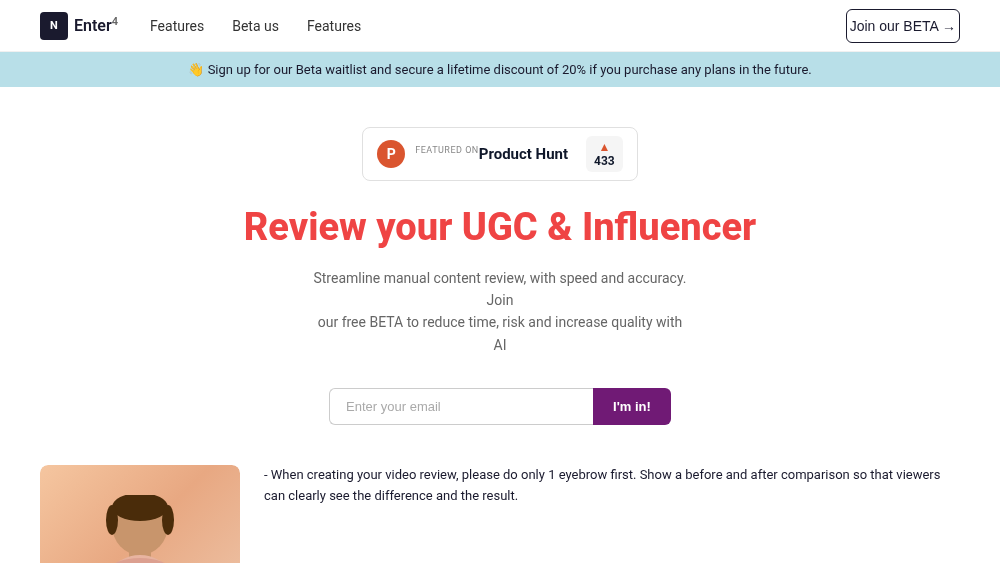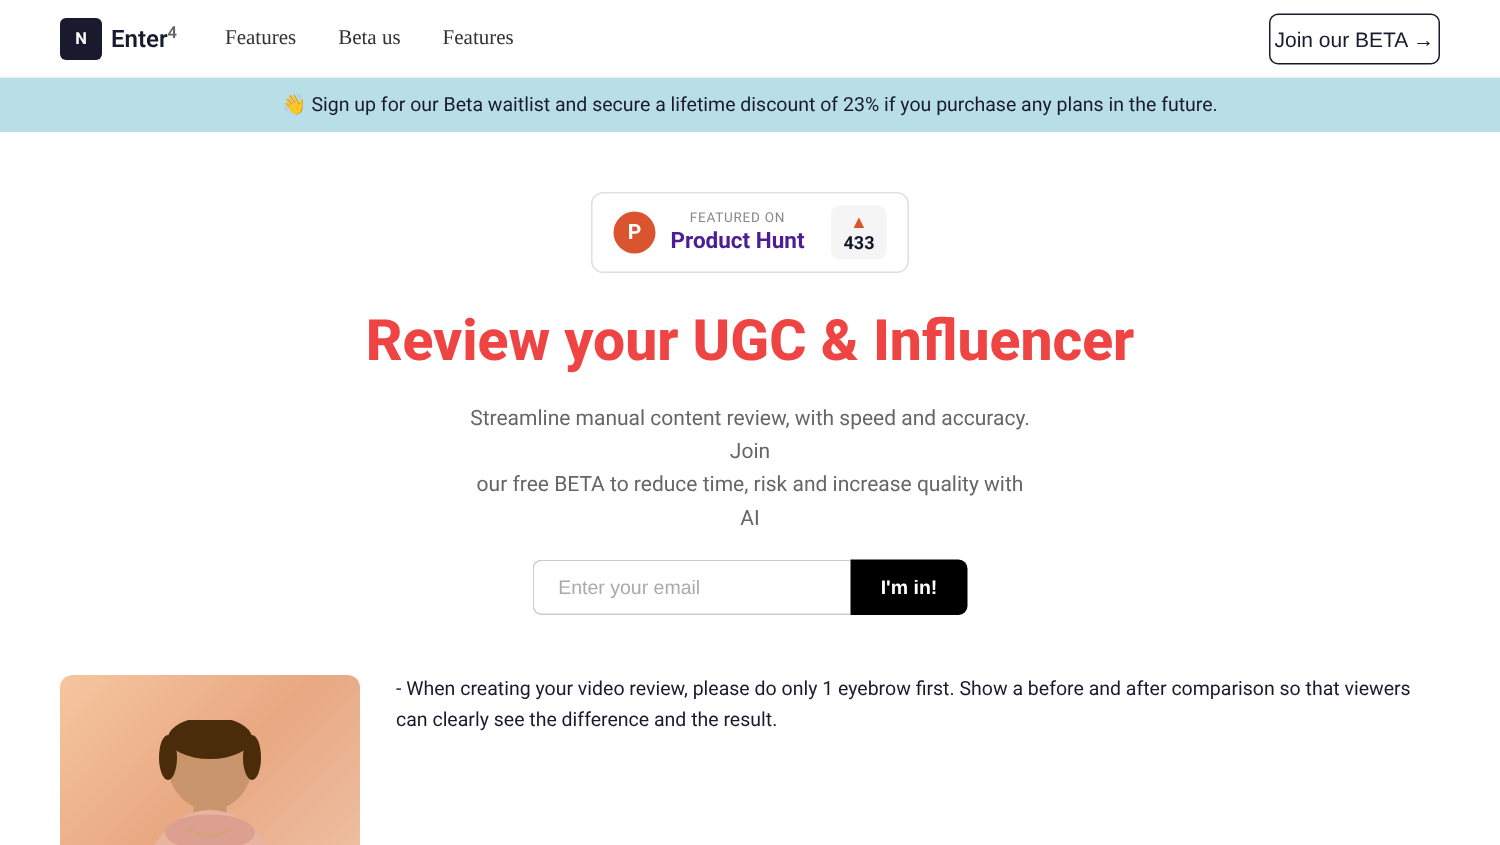--- a/index.html
+++ b/index.html
@@ -69,21 +69,20 @@
     .nav-links {
       display: flex;
       gap: 28px;
     }
 
     .nav-link {
       font-size: 14px;
       color: #333;
       text-decoration: none;
       cursor: pointer;
-      font-family: Liberation Serif, serif;
     }
 
     .beta-button {
       background: #fff;
       border: 1.5px solid #1a1a2e;
       border-radius: 6px;
       padding: 8px 3px;
       font-size: 14px;
       font-weight: 500;
       color: #1a1a2e;
@@ -130,35 +129,35 @@
       display: flex;
       align-items: center;
       justify-content: center;
       color: white;
       font-size: 14px;
       font-weight: bold;
     }
 
     .ph-text-group {
       display: flex;
-      flex-direction: column;
-      align-items: center;
+      flex-direction: row;
+      align-items: flex-start;
     }
 
     .ph-featured-text {
       font-size: 9px;
       color: #888;
       text-transform: uppercase;
       letter-spacing: 0.5px;
     }
 
     .ph-name {
       font-size: 15px;
       font-weight: 700;
-      color: #4c1d95;
+      color: #0f172a;
     }
 
     .ph-upvotes {
       display: flex;
       flex-direction: column;
       align-items: center;
       background: #f5f5f5;
       border-radius: 6px;
       padding: 4px 8px;
       margin-left: 8px;
@@ -182,21 +181,21 @@
       line-height: 1.2;
       max-width: 640px;
       margin-bottom: 16px;
     }
 
     .hero-subtitle {
       font-size: 14px;
       color: #666;
       line-height: 1.6;
       max-width: 380px;
-      margin-bottom: 16px;
+      margin-bottom: 32px;
     }
 
     .email-section {
       text-align: center;
     }
 
     .email-label {
       font-size: 12px;
       color: #888;
       margin-bottom: 8px;
@@ -206,31 +205,31 @@
       display: flex;
       gap: 0;
     }
 
     .email-input {
       border: 1.5px solid #ccc;
       border-right: none;
       border-radius: 6px 0 0 6px;
       padding: 10px 16px;
       font-size: 13px;
-      width: 212px;
+      width: 264px;
       outline: none;
       color: #333;
     }
 
     .email-input::placeholder {
       color: #aaa;
     }
 
     .submit-button {
-      background: #000000;
+      background: #701a75;
       color: white;
       border: none;
       border-radius: 0 6px 6px 0;
       padding: 10px 20px;
       font-size: 13px;
       font-weight: 600;
       cursor: pointer;
     }
 
     
@@ -296,21 +295,21 @@
       <a class="nav-link">Features</a>
       <a class="nav-link">Beta us</a>
       <a class="nav-link">Features</a>
     </div>
   </div>
   <button class="beta-button">Join our BETA →</button>
 </nav>
 
 <div class="banner">
   <span>👋</span>
-  <span>Sign up for our Beta waitlist and secure a lifetime discount of 23% if you purchase any plans in the future.</span>
+  <span>Sign up for our Beta waitlist and secure a lifetime discount of 20% if you purchase any plans in the future.</span>
 </div>
 
 <div class="hero">
 
   <div class="product-hunt-badge">
     <div class="ph-icon">P</div>
     <div class="ph-text-group">
       <span class="ph-featured-text">FEATURED ON</span>
       <span class="ph-name">Product Hunt</span>
     </div>

